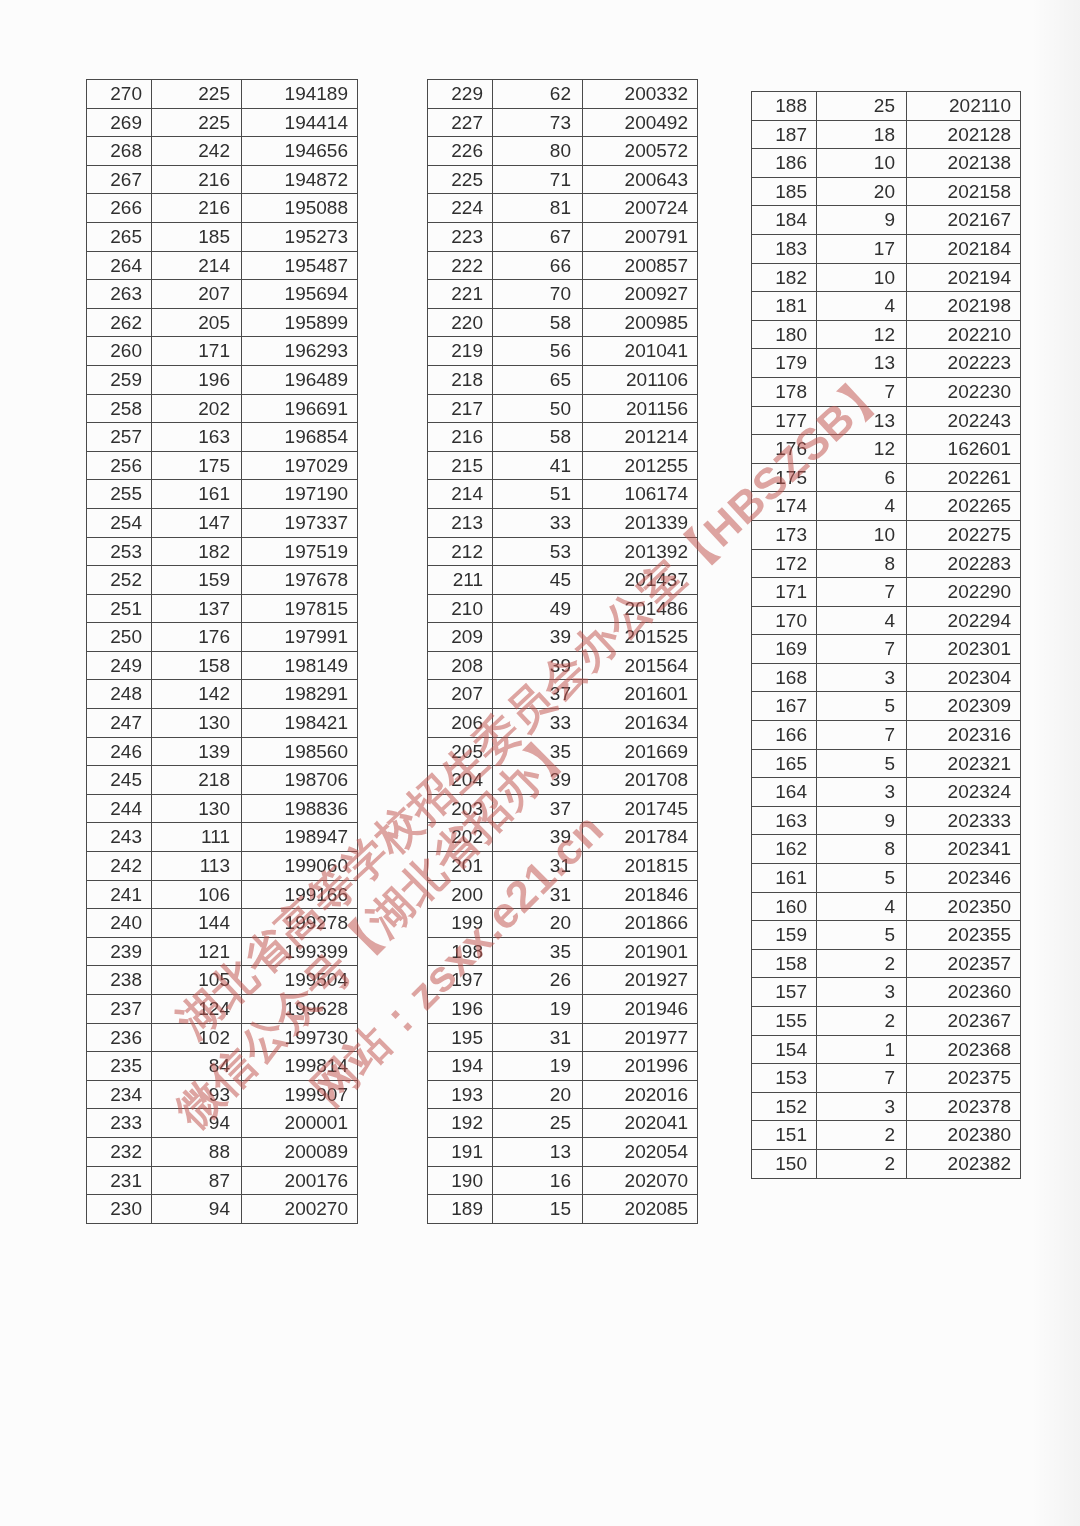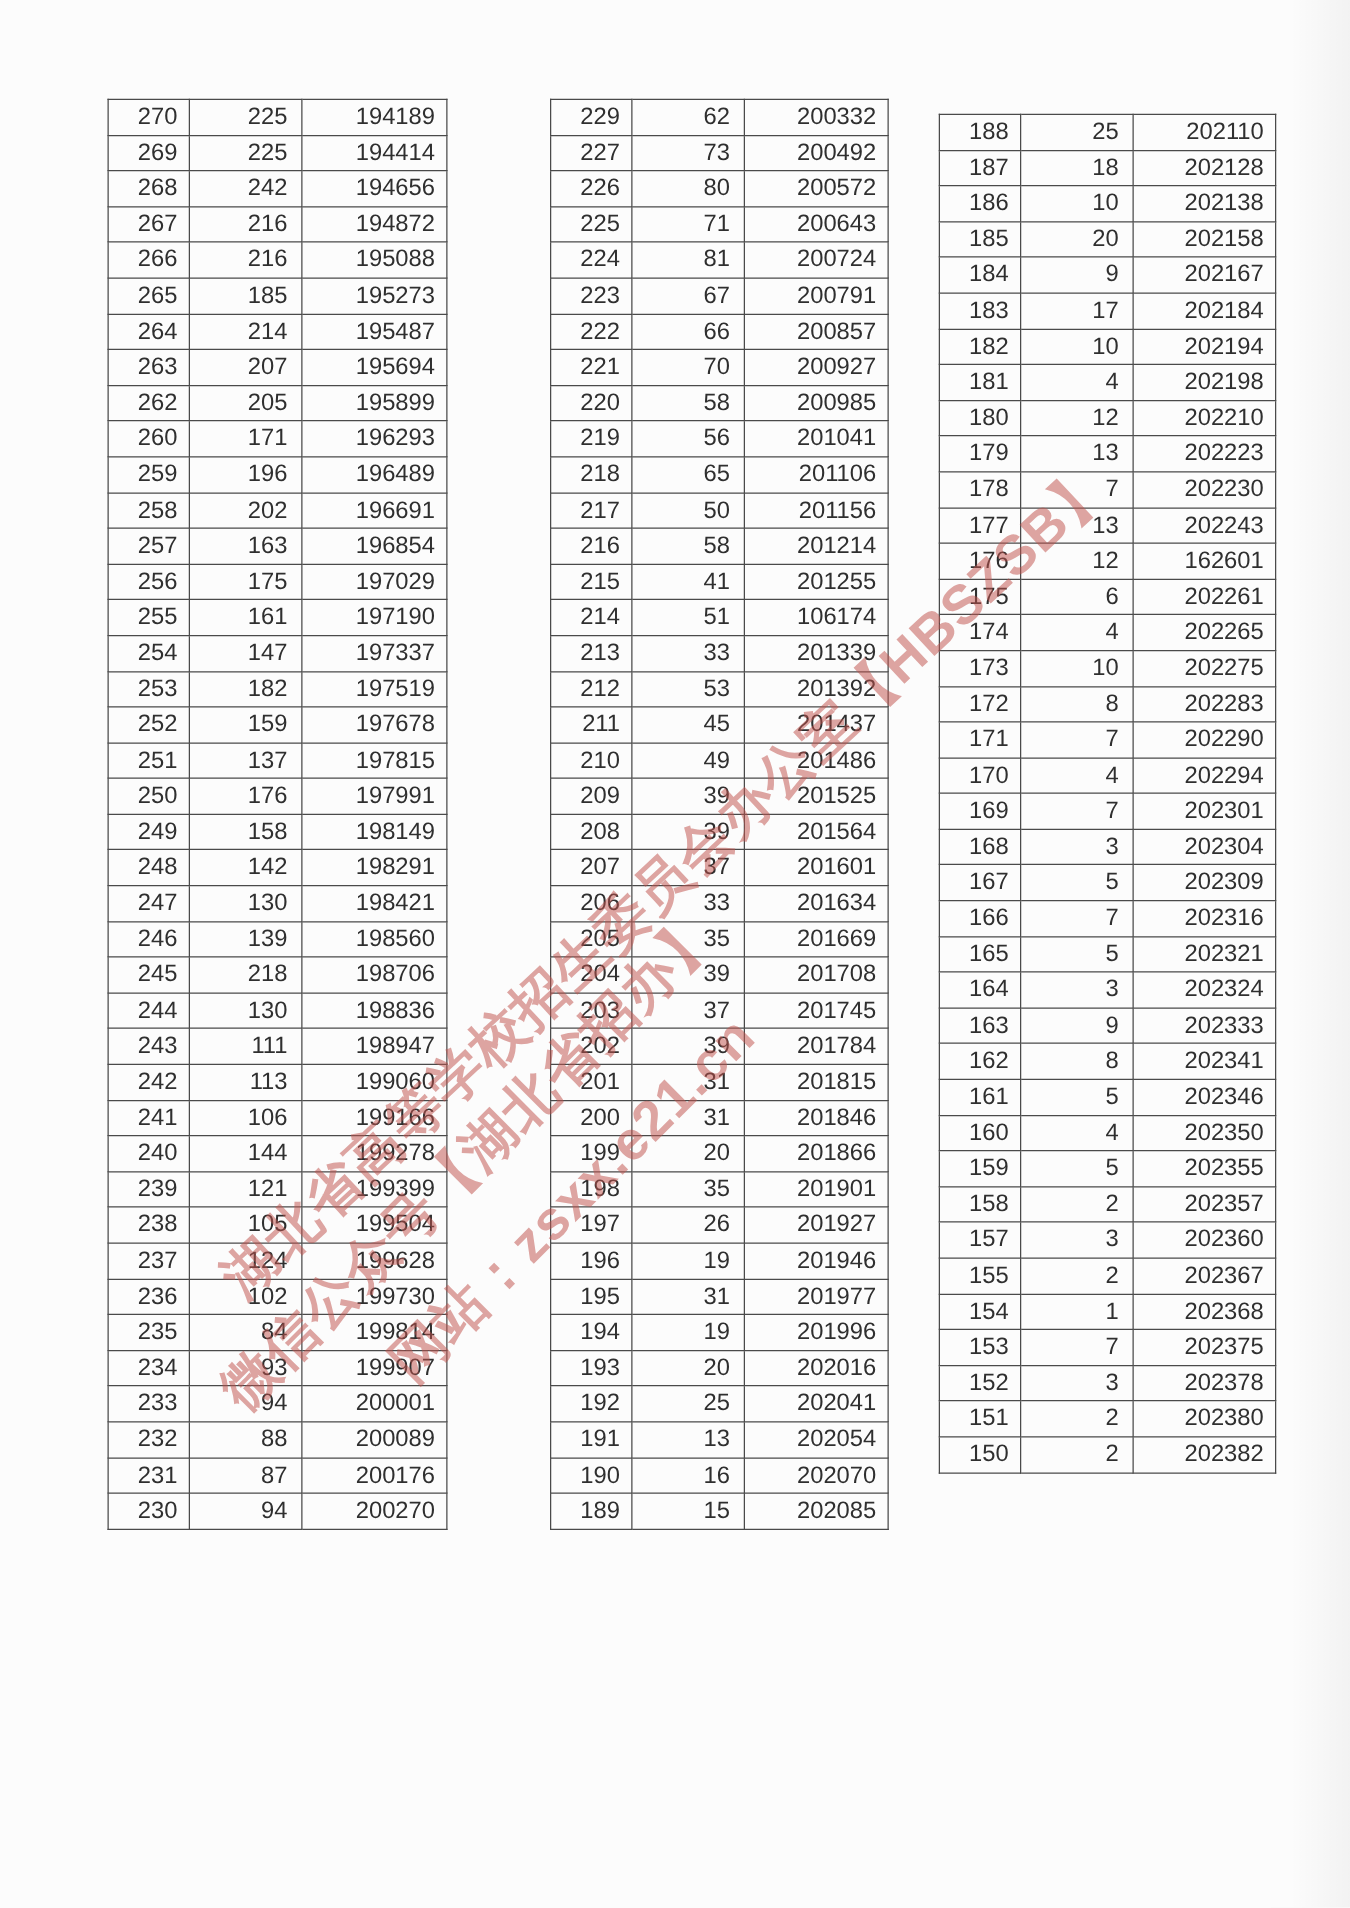--- a/index.html
+++ b/index.html
@@ -33,21 +33,21 @@
     line-height:27.6px;
     font-size:19px;
     color:#2f2f2f;
     text-align:right;
     padding:0 9px 0 0;
     overflow:hidden;
     white-space:nowrap;
   }
   table.scoretable td.c1{padding-right:11px;}
   #t0{left:86px;top:79px;}
-  #t1{left:440px;top:79px;}
+  #t1{left:427px;top:79px;}
   #t2{left:751px;top:79px;margin-top:12px;}
   #t0 col.c0,#t1 col.c0,#t2 col.c0{width:65px;}
   #t0 col.c1,#t1 col.c1,#t2 col.c1{width:90px;}
   #t0 col.c2{width:116px;}
   #t1 col.c2{width:115px;}
   #t2 col.c2{width:114px;}
 
   .watermark-layer{
     position:absolute;left:0;top:0;width:100%;height:100%;
     pointer-events:none;

